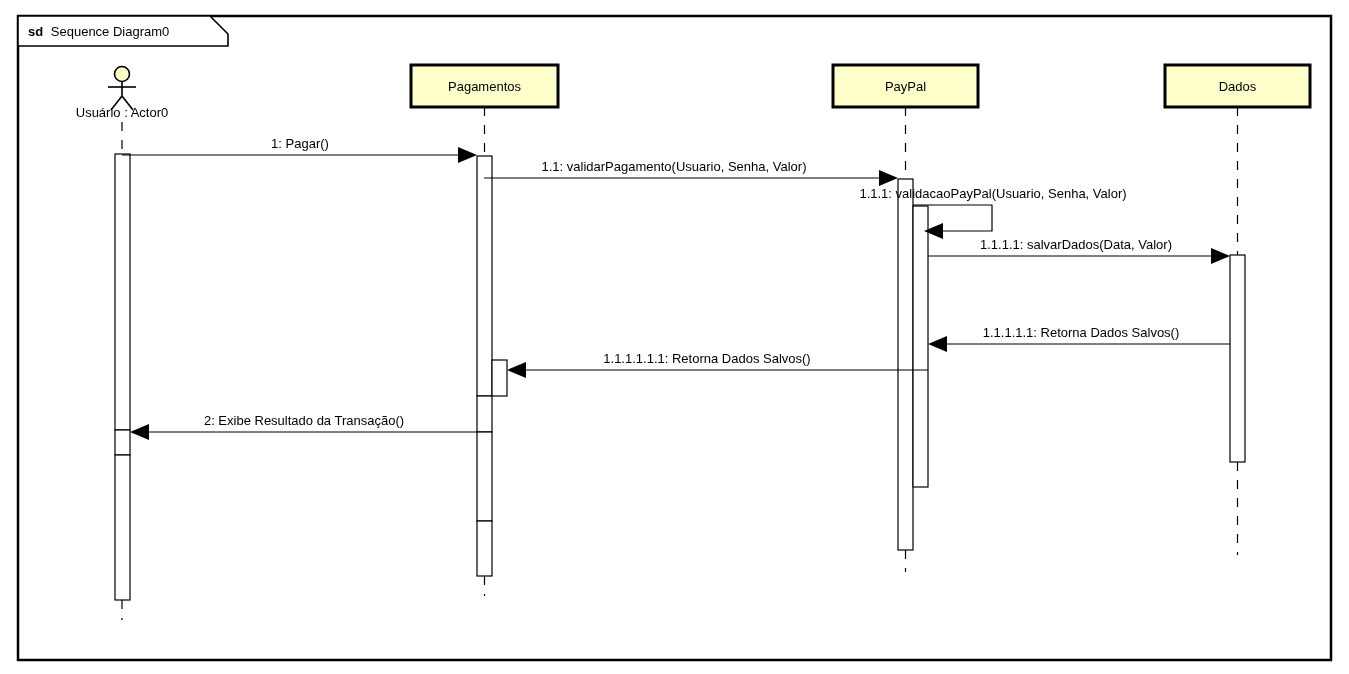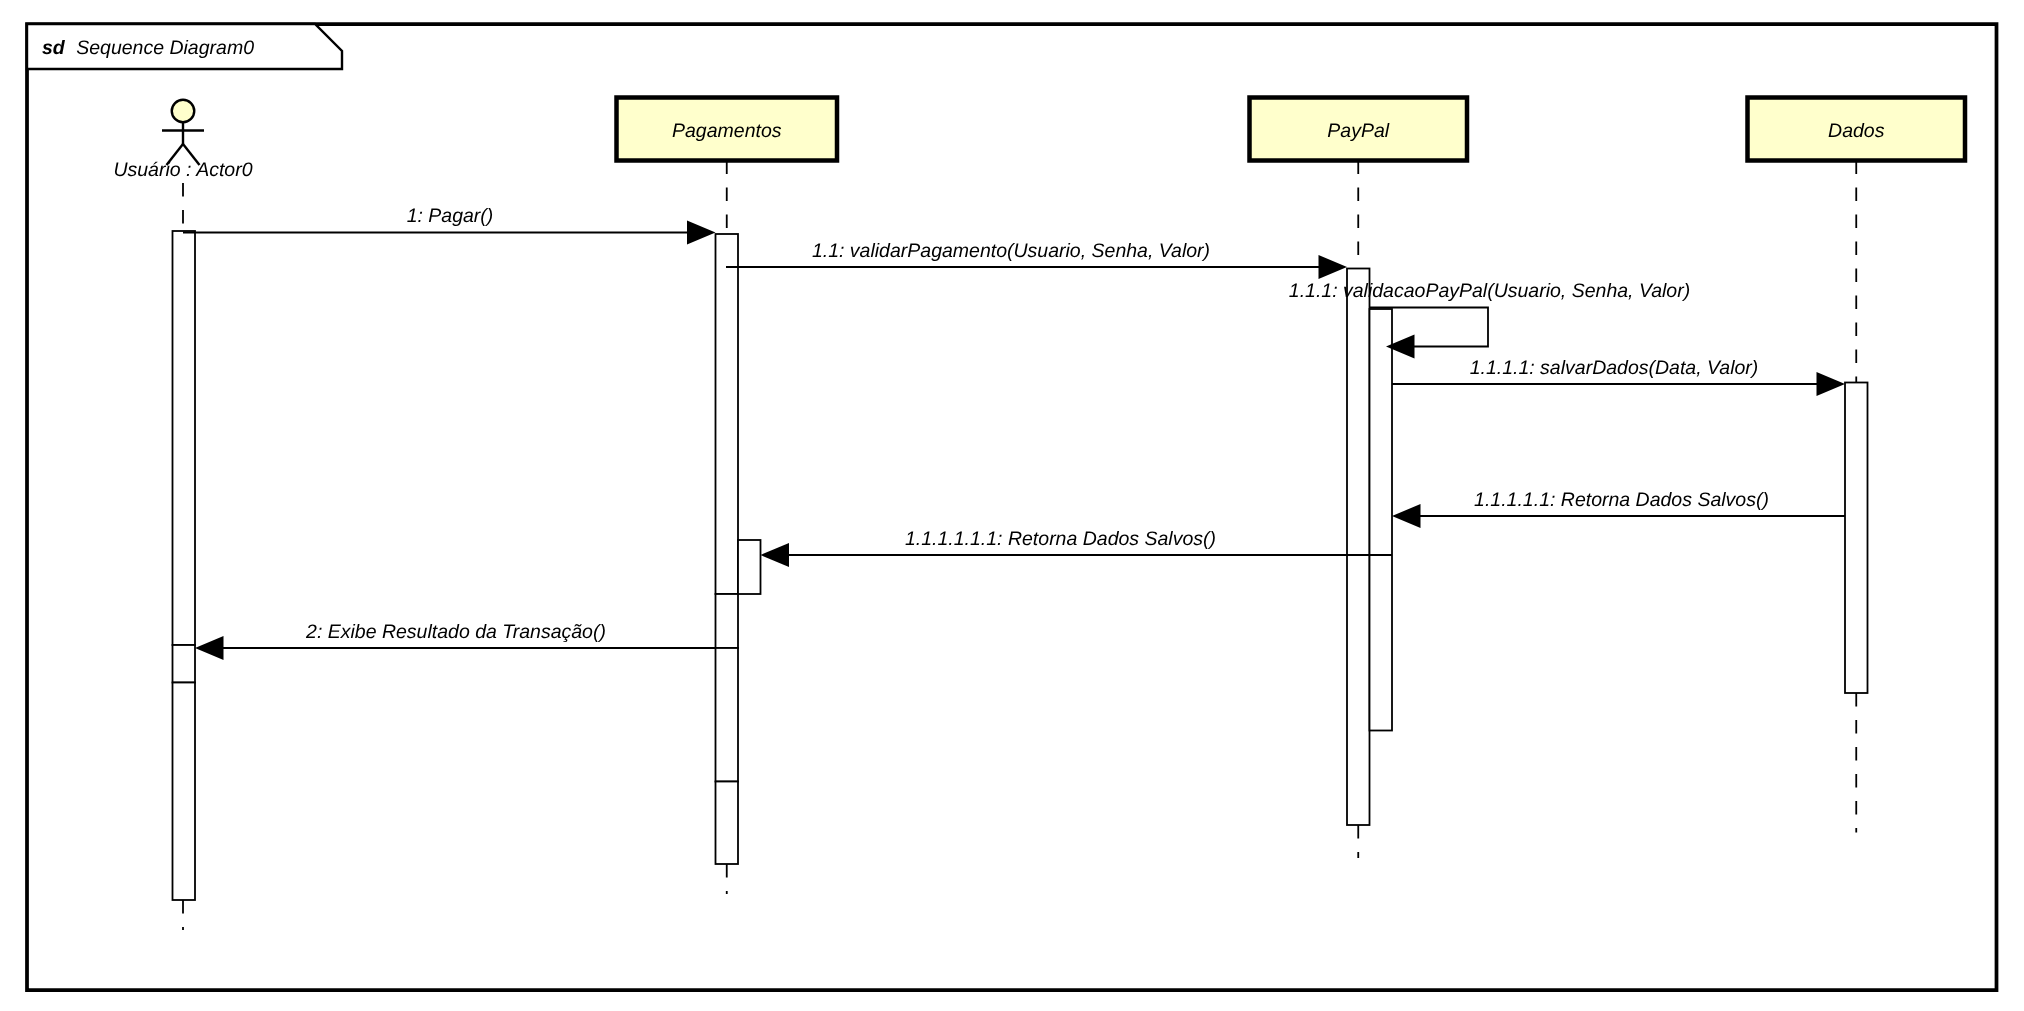--- a/index.html
+++ b/index.html
@@ -9,21 +9,20 @@
   }
   body {
     font-family: "Liberation Sans", sans-serif;
   }
   #canvas {
     position: relative;
     width: 1349px;
     height: 674px;
     background: #ffffff;
     overflow: hidden;
-    font-style: italic;
   }
   #diagram-svg {
     position: absolute;
     left: 0;
     top: 0;
   }
   .frame-label-text {
     font-family: "Liberation Sans", sans-serif;
     font-size: 13px;
     fill: #000000;

